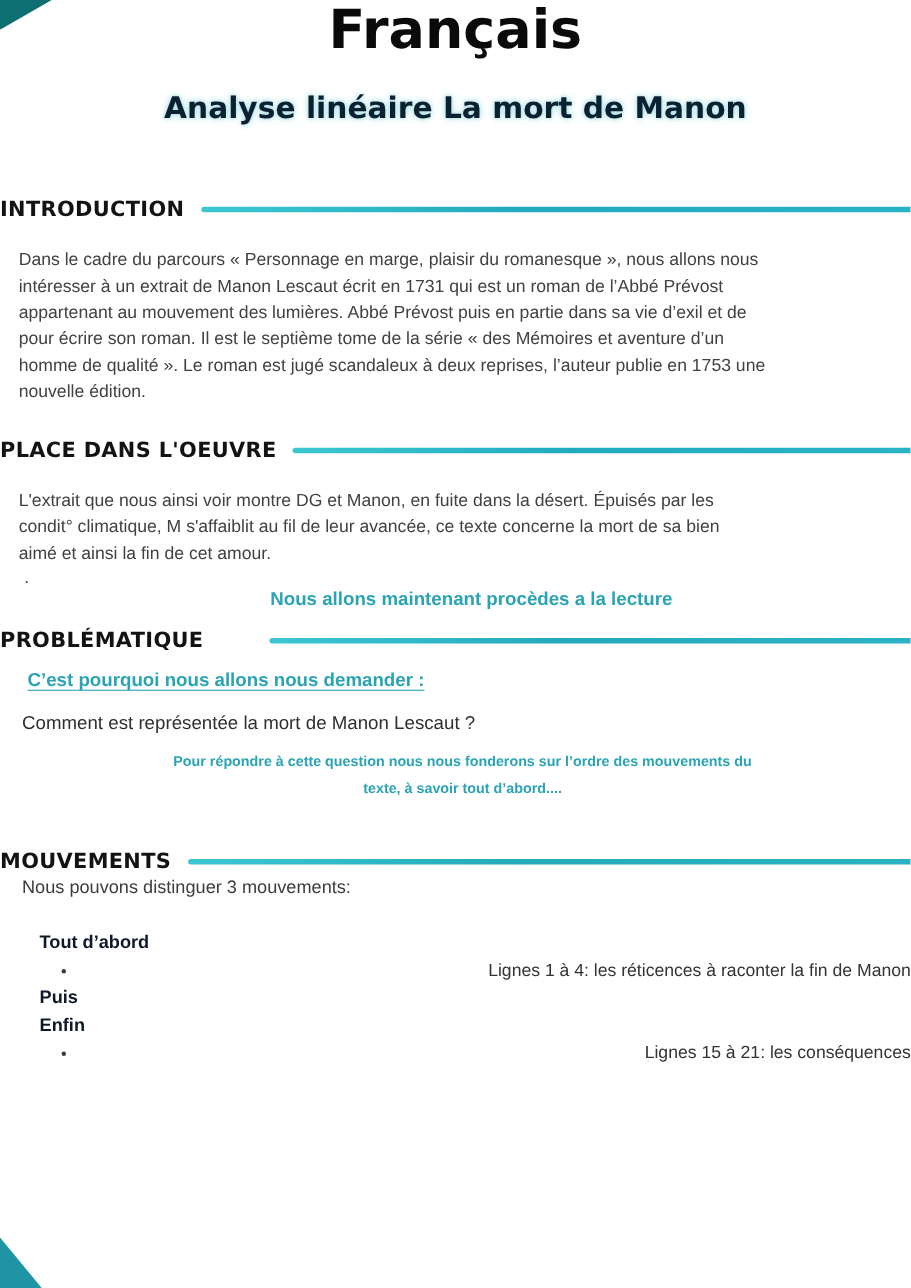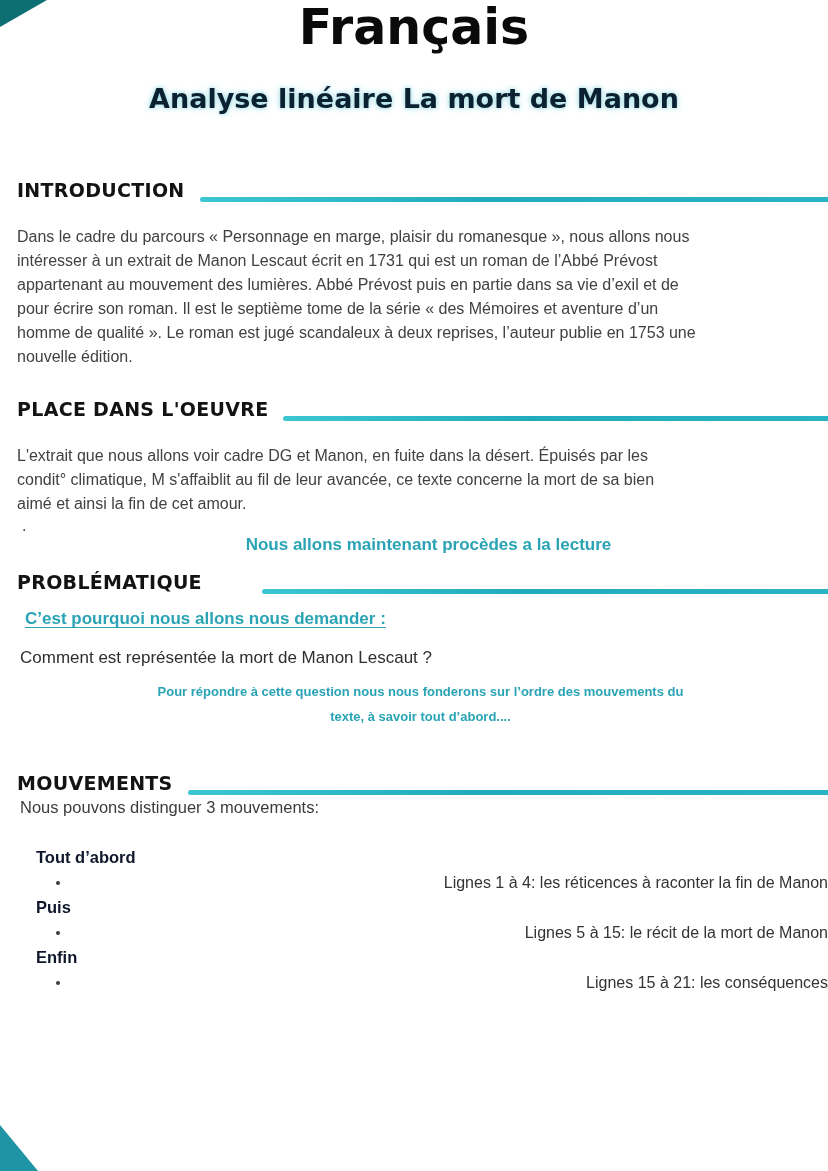--- a/index.html
+++ b/index.html
@@ -37,22 +37,21 @@
     text-align:center;
     font-family:"DejaVu Sans", sans-serif;
     font-weight:800;
     font-size:27px;
     line-height:33px;
     color:#0b2030;
     text-shadow:0 0 4px #9ddbe2, 0 0 9px #c5ebef;
   }
   
   .sec-head {
-    display:flex; align-items:flex-end;
-    padding-left:17px;
+    display:flex; align-items:center;
   }
   .sec-head h2 {
     margin:0;
     font-family:"DejaVu Sans", sans-serif;
     font-weight:800;
     font-size:19px;
     line-height:23px;
     letter-spacing:.3px;
     color:#131313;
     white-space:nowrap;
@@ -164,21 +163,21 @@
 intéresser à un extrait de Manon Lescaut écrit en 1731 qui est un roman de l’Abbé Prévost
 appartenant au mouvement des lumières. Abbé Prévost puis en partie dans sa vie d’exil et de
 pour écrire son roman. Il est le septième tome de la série « des Mémoires et aventure d’un
 homme de qualité ». Le roman est jugé scandaleux à deux reprises, l’auteur publie en 1753 une
 nouvelle édition.</div>
 
   <div class="sec-head mt-place-head">
     <h2>PLACE DANS L'OEUVRE</h2>
     <div class="rule"></div>
   </div>
-  <div class="para">L'extrait que nous allons voir cadre DG et Manon, en fuite dans la désert. Épuisés par les
+  <div class="para">L'extrait que nous ainsi voir montre DG et Manon, en fuite dans la désert. Épuisés par les
 condit° climatique, M s'affaiblit au fil de leur avancée, ce texte concerne la mort de sa bien
 aimé et ainsi la fin de cet amour.</div>
   <div class="stray-dot">.</div>
   <div class="center-note">Nous allons maintenant procèdes a la lecture</div>
 
   <div class="sec-head mt-prob-head">
     <h2>PROBLÉMATIQUE</h2>
     <div class="rule"></div>
   </div>
   <div class="lead-underline">C’est pourquoi nous allons nous demander :</div>
@@ -195,24 +194,20 @@
   <div class="mv-list">
     <div class="mv-item">
       <div class="mv-label">Tout d’abord</div>
       <div class="mv-line">
         <span class="dot"></span>
         <span>Lignes 1 à 4: les réticences à raconter la fin de Manon</span>
       </div>
     </div>
     <div class="mv-item">
       <div class="mv-label">Puis</div>
-      <div class="mv-line">
-        <span class="dot"></span>
-        <span>Lignes 5 à 15: le récit de la mort de Manon</span>
-      </div>
     </div>
     <div class="mv-item">
       <div class="mv-label">Enfin</div>
       <div class="mv-line">
         <span class="dot"></span>
         <span>Lignes 15 à 21: les conséquences</span>
       </div>
     </div>
   </div>
 

